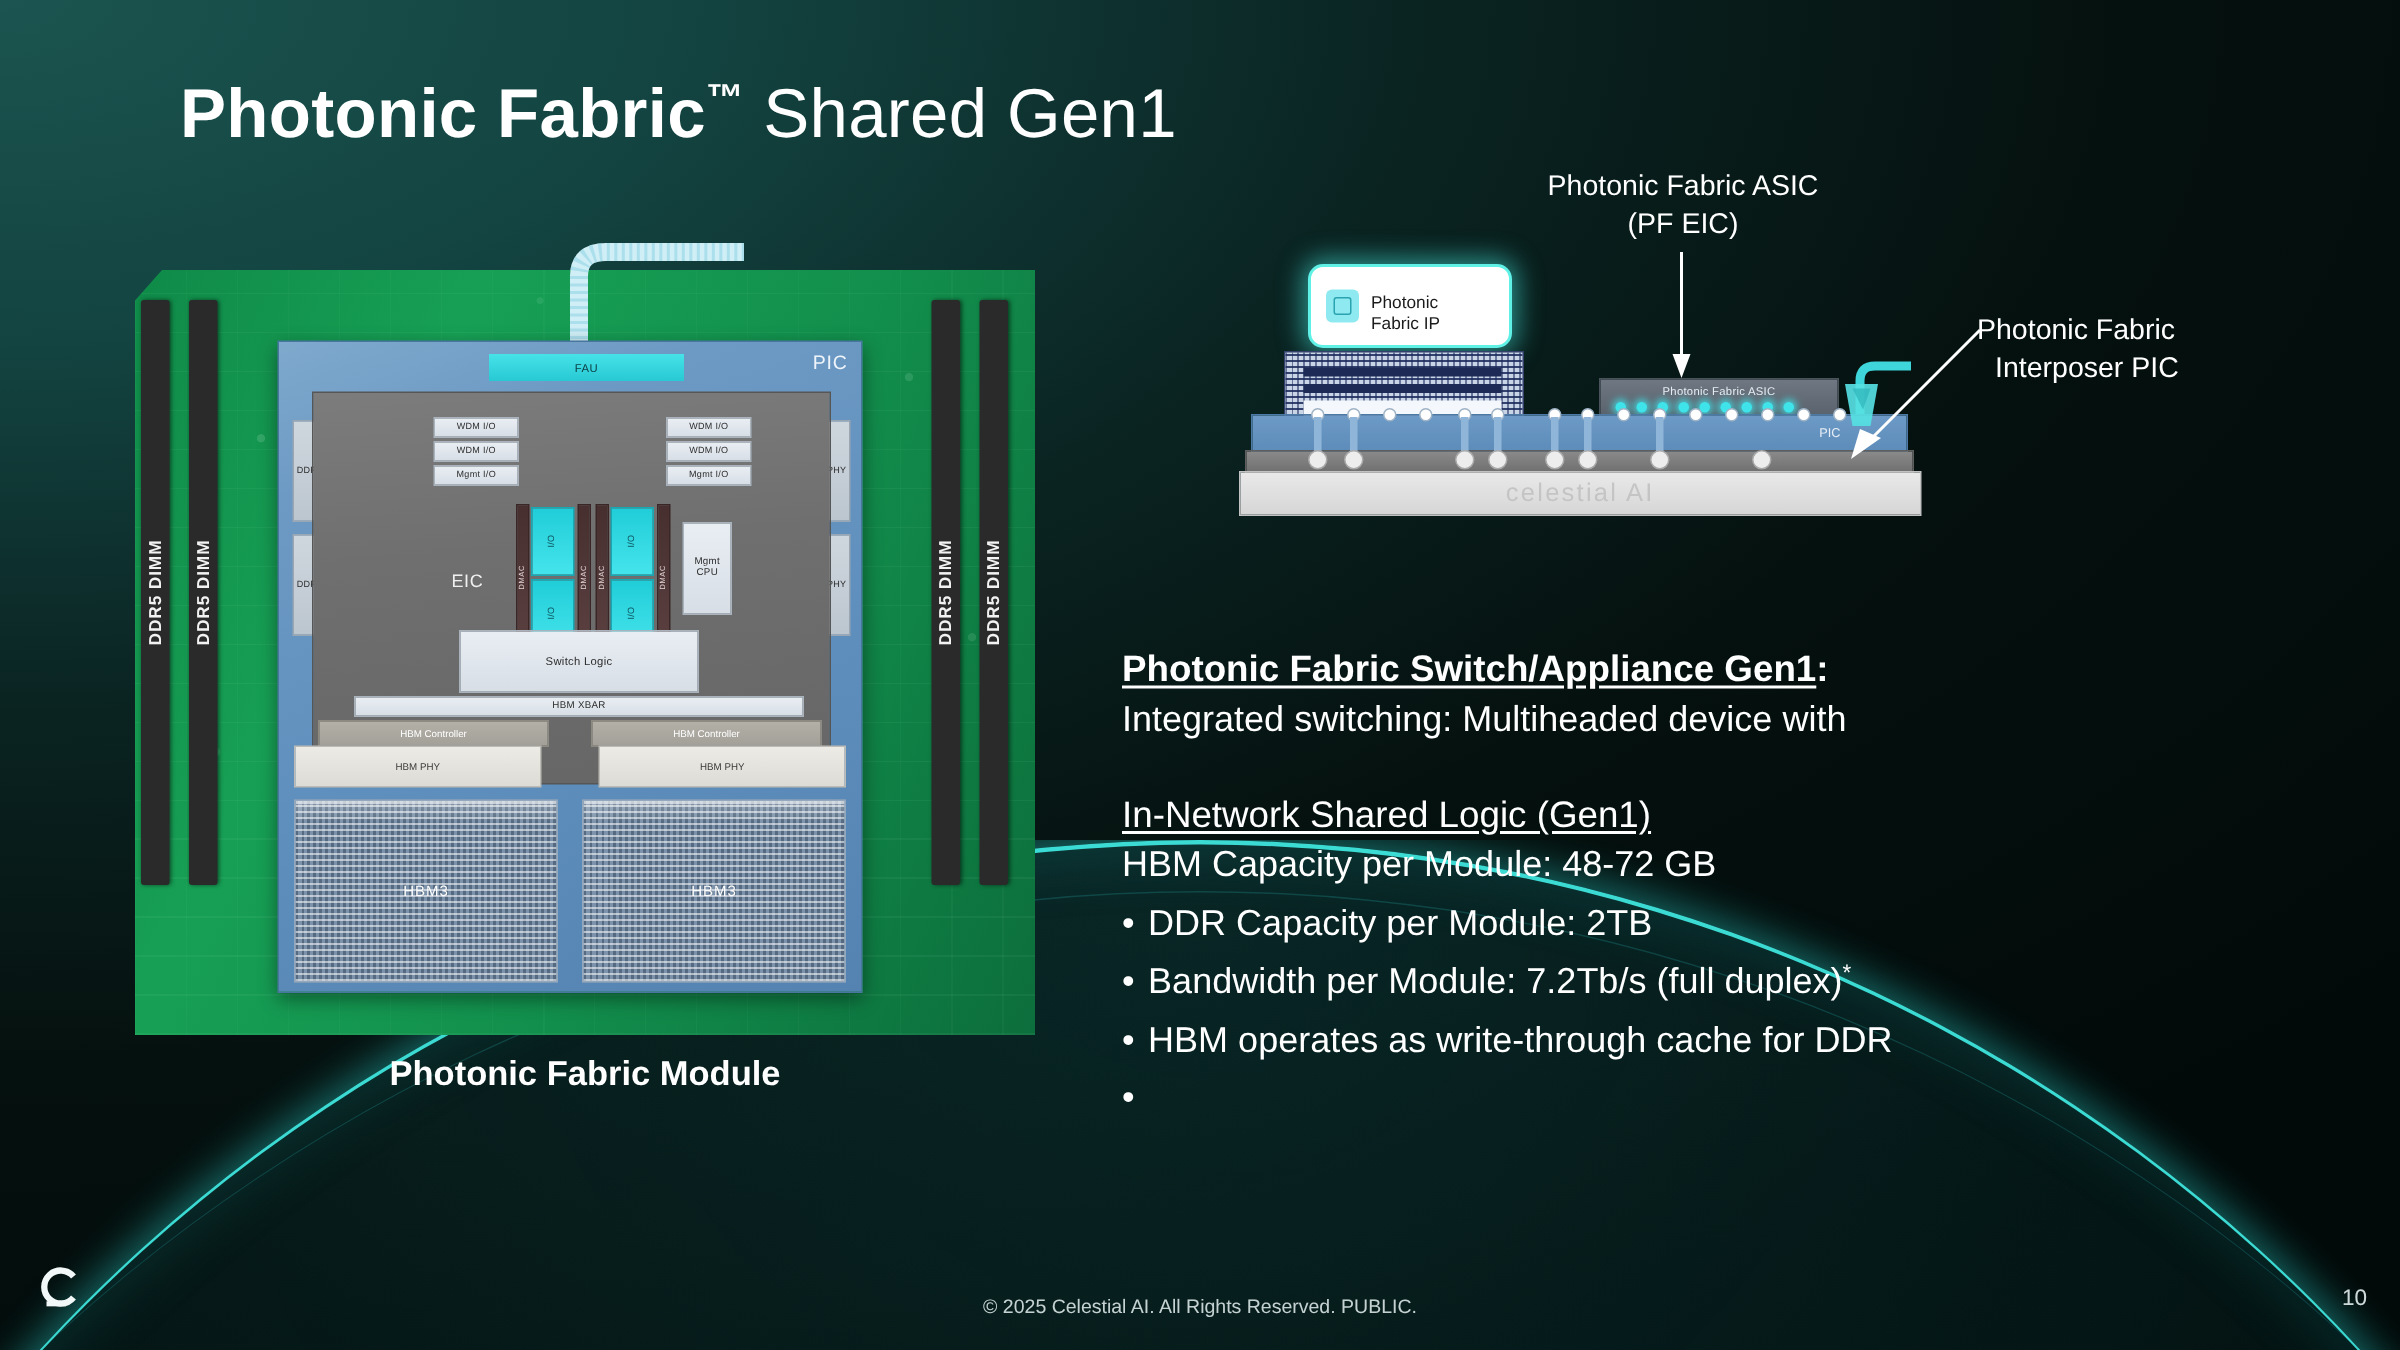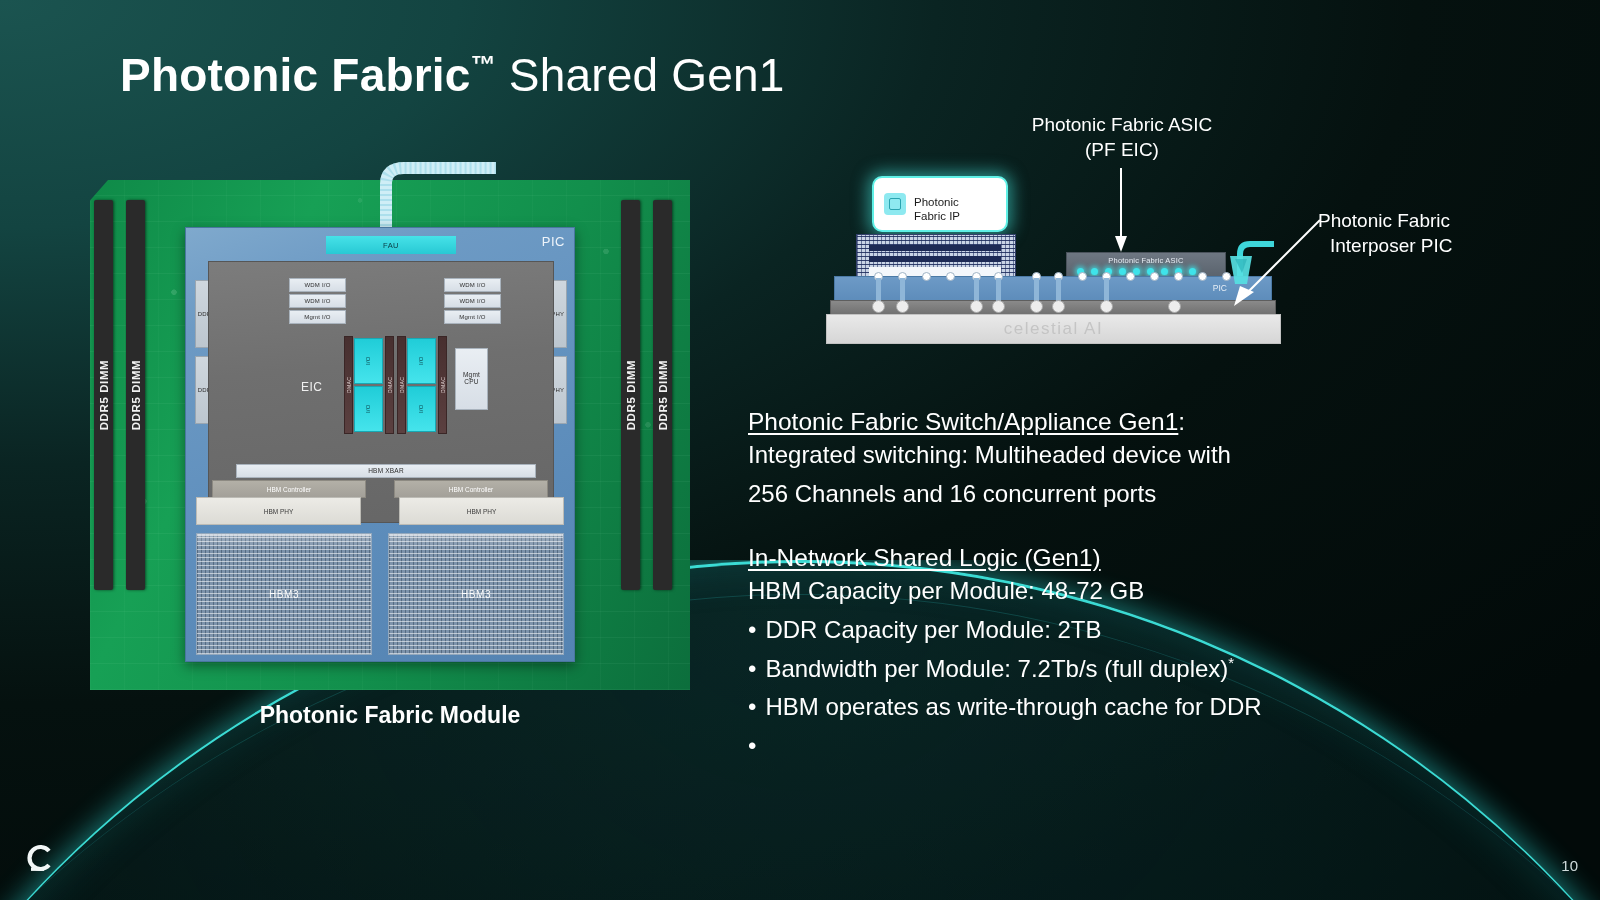--- a/index.html
+++ b/index.html
@@ -208,21 +208,21 @@
   .via { position:absolute; width:5px; background:#8fb6d8; }
 
   .interposer-conn{ position:absolute; left:390px; top:60px; width:60px; height:62px;}
 
   
   .lbl{ position:absolute; color:#ffffff; font-size:19px; line-height:1.32; }
   .ln { position:absolute; }
 
   
   #copy{ position:absolute; left:748px; top:408px; width:700px; color:#ffffff; }
-  .h-under{ font-size:24.5px; font-weight:400; }
+  .h-under{ font-size:24.5px; font-weight:700;margin-top:25px; }
   .h-under u { text-decoration:underline; text-underline-offset:3px; }
   .h-under2{ font-size:24.5px; font-weight:400; text-decoration:underline; text-underline-offset:3px;}
   .p-line{ font-size:24px; line-height:1.62; font-weight:400; }
   .b-line{ font-size:24px; line-height:1.62; font-weight:400; display:flex; gap:9px; }
   .b-line .dot{ flex:none; }
   .gap{ height:30px; }
   sup{ font-size:15px; }
 
   
   #logo{ position:absolute; left:24px; bottom:26px; width:32px; height:32px; }
@@ -302,20 +302,21 @@
       <div class="dmac-strip" style="left:211px; top:108px; width:9px; height:98px;">DMAC</div>
       <div class="dmac-strip" style="left:252px; top:108px; width:9px; height:98px;">DMAC</div>
 
       <div class="blk cyan vert" style="left:168px; top:110px; width:29px; height:46px;">I/O</div>
       <div class="blk cyan vert" style="left:168px; top:158px; width:29px; height:46px;">I/O</div>
       <div class="blk cyan vert" style="left:221px; top:110px; width:29px; height:46px;">I/O</div>
       <div class="blk cyan vert" style="left:221px; top:158px; width:29px; height:46px;">I/O</div>
 
       <div class="blk white" style="left:269px; top:120px; width:33px; height:62px; font-size:6.5px;">Mgmt CPU</div>
 
+      <div class="blk white" style="left:120px; top:192px; width:160px; height:42px; font-size:7.5px;">Switch Logic</div>
       <div class="blk white" style="left:50px; top:236px; width:300px; height:14px; font-size:6.5px;">HBM XBAR</div>
 
       <div class="hbm-ctrl" style="left:26px;  top:252px; width:154px; height:18px;">HBM Controller</div>
       <div class="hbm-ctrl" style="left:208px; top:252px; width:154px; height:18px;">HBM Controller</div>
       <div class="hbm-phy" style="left:10px;  top:269px; width:165px; height:28px;">HBM PHY</div>
       <div class="hbm-phy" style="left:213px; top:269px; width:165px; height:28px;">HBM PHY</div>
 
       <div class="hbm3" style="left:10px;  top:305px; width:176px; height:122px;">HBM3</div>
       <div class="hbm3" style="left:202px; top:305px; width:176px; height:122px;">HBM3</div>
     </div>
@@ -416,21 +417,20 @@
     <span style="display:inline-block; padding-left:12px;">Interposer PIC</span>
   </div>
   <svg class="ln" style="left:1228px; top:216px; width:100px; height:100px;">
     <line x1="92" y1="4" x2="14" y2="82" stroke="#ffffff" stroke-width="2"></line>
     <polygon points="6,90 12,70 26,76" fill="#ffffff"></polygon>
   </svg>
 
   <div id="copy">
     <div class="h-under"><u>Photonic Fabric Switch/Appliance Gen1</u><span>:</span></div>
     <div class="p-line">Integrated switching: Multiheaded device with</div>
-    <div class="p-line">256 Channels and 16 concurrent ports</div>
 
     <div class="gap"></div>
 
     <div class="h-under2">In-Network Shared Logic (Gen1)</div>
     <div class="p-line">HBM Capacity per Module:  48-72 GB</div>
 
     <div class="b-line">
       <span class="dot">•</span>
       <span><span>DDR Capacity per Module:  2TB</span><sup></sup></span>
     </div>
@@ -444,15 +444,16 @@
     </div>
     <div class="b-line">
       <span class="dot">•</span>
     </div>
   </div>
 
   <svg id="logo" viewBox="0 0 32 32">
     <path d="M25 9 A11 11 0 1 0 25 23" fill="none" stroke="#f2f7f7" stroke-width="4.2" stroke-linecap="butt"></path>
     <rect x="7" y="25.5" width="13" height="3.4" fill="#f2f7f7"></rect>
   </svg>
+  <div id="copyright">© 2025 Celestial AI. All Rights Reserved. PUBLIC.</div>
   <div id="pagenum">10</div>
 
 </div>
 
 </body></html>

